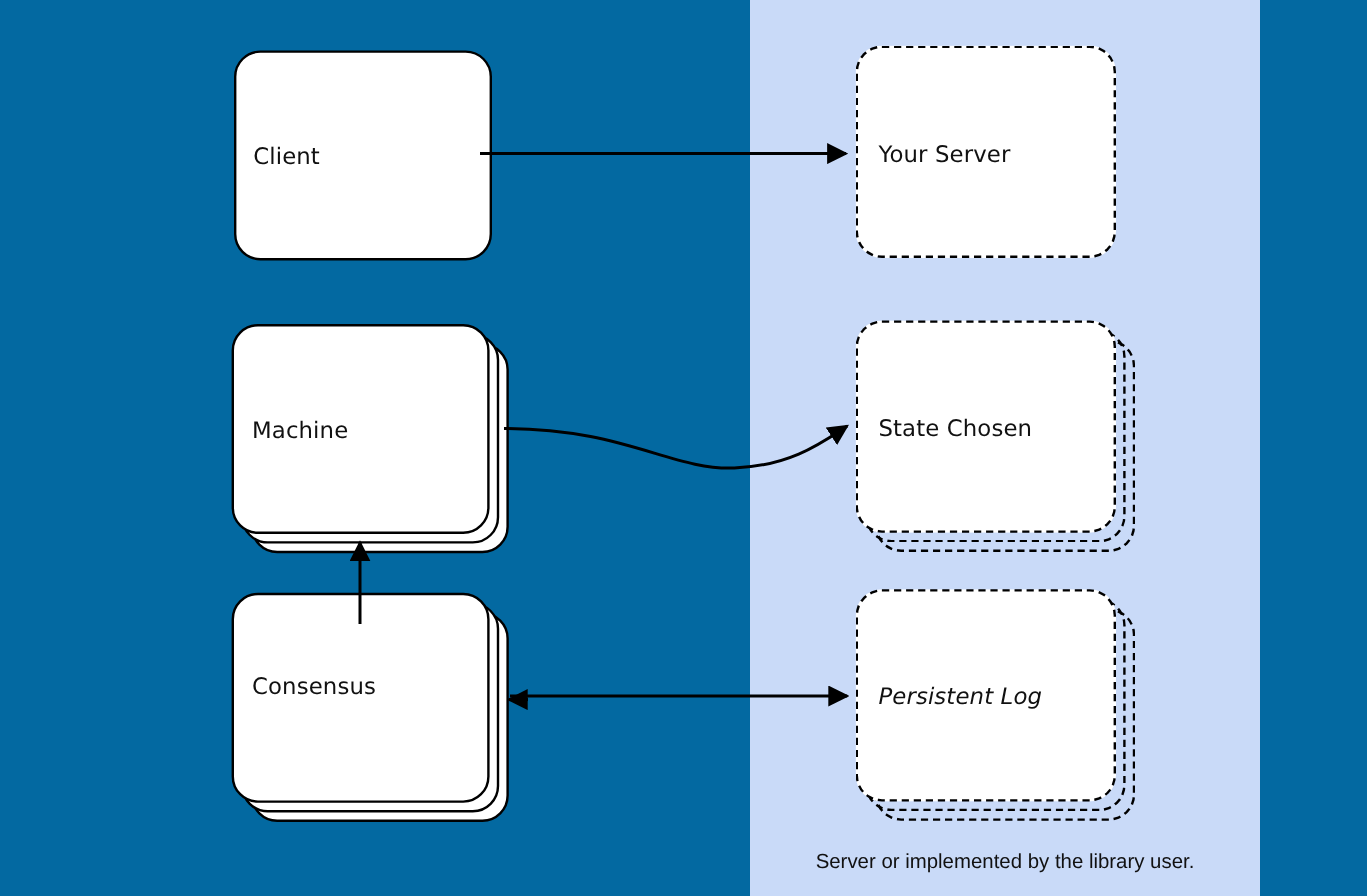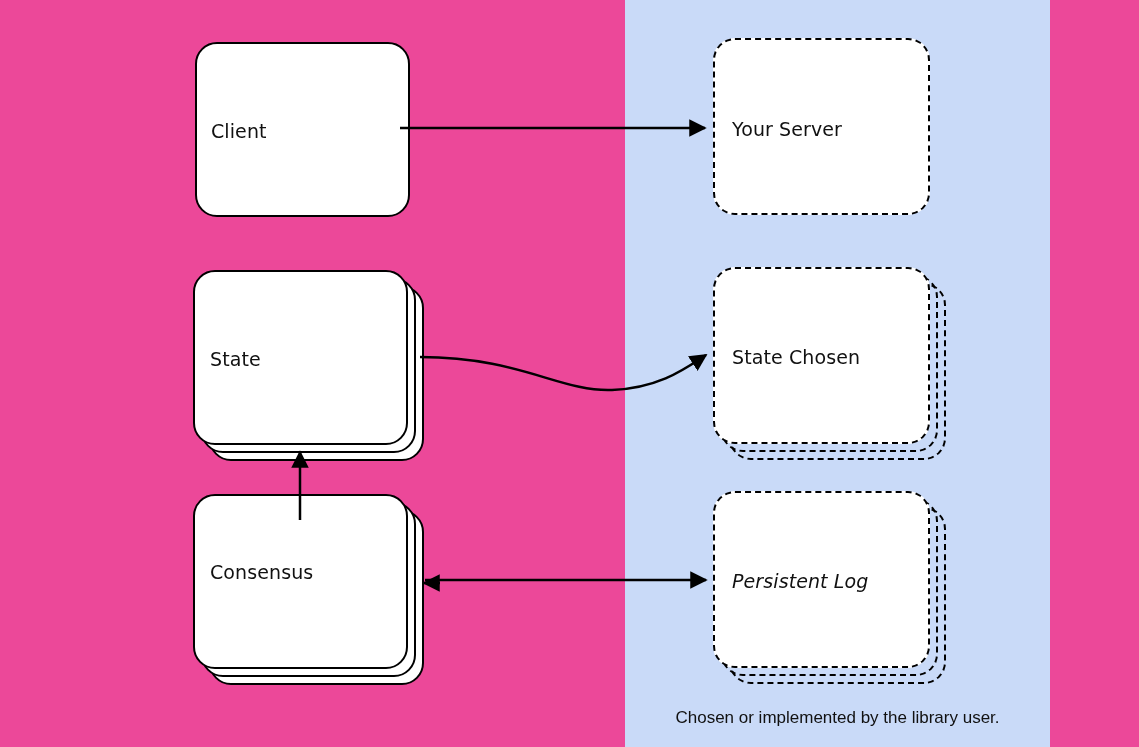--- a/index.html
+++ b/index.html
@@ -4,21 +4,21 @@
 <style>
   html, body {
     margin: 0;
     padding: 0;
     background: #000000;
   }
   #stage {
     position: relative;
     width: 1139px;
     height: 747px;
-    background: #ec4899;
+    background: #0369a1;
     overflow: hidden;
     font-family: "DejaVu Sans", sans-serif;
   }
 
   
   .panel {
     position: absolute;
     top: 0;
     height: 747px;
   }
@@ -91,21 +91,21 @@
   <div class="node" id="node-client" style="left: 195px; top: 42px; width: 215px; height: 175px;">
       <div class="layer front" style="left: 0px; top: 0px; width: 215px; height: 175px;"></div>
     </div>
   <div class="node-label" id="label-client" style="left: 211px; top: 120px;">Client</div>
 
   <div class="node" id="node-server" style="left: 193px; top: 270px; width: 231px; height: 191px;">
       <div class="layer back" style="left: 16px; top: 16px; width: 215px; height: 175px;"></div>
       <div class="layer mid" style="left: 8px; top: 8px; width: 215px; height: 175px;"></div>
       <div class="layer front" style="left: 0px; top: 0px; width: 215px; height: 175px;"></div>
     </div>
-  <div class="node-label" id="label-server" style="left: 210px; top: 348px;">State</div>
+  <div class="node-label" id="label-server" style="left: 210px; top: 348px;">Machine</div>
 
   <div class="node" id="node-consensus" style="left: 193px; top: 494px; width: 231px; height: 191px;">
       <div class="layer back" style="left: 16px; top: 16px; width: 215px; height: 175px;"></div>
       <div class="layer mid" style="left: 8px; top: 8px; width: 215px; height: 175px;"></div>
       <div class="layer front" style="left: 0px; top: 0px; width: 215px; height: 175px;"></div>
     </div>
   <div class="node-label" id="label-consensus" style="left: 210px; top: 561px;">Consensus</div>
 
   <div class="node" id="node-your-program" style="left: 713px; top: 38px; width: 217px; height: 177px;">
       <div class="layer dashed front" style="left: 0px; top: 0px; width: 217px; height: 177px;"></div>
@@ -134,15 +134,15 @@
     </defs>
     <g id="connector-paths">
         <path d="M 400 128 L 705 128" fill="none" stroke="#000000" stroke-width="2.5" marker-end="url(#arrow)"></path>
         <path d="M 300 520 L 300 452" fill="none" stroke="#000000" stroke-width="2.5" marker-end="url(#arrow)"></path>
         <path d="M 420 357 C 520 357 560 392 612 390 C 660 388 686 368 706 355" fill="none" stroke="#000000" stroke-width="2.5" marker-end="url(#arrow)"></path>
         <path d="M 425 580 L 706 580" fill="none" stroke="#000000" stroke-width="2.5" marker-end="url(#arrow)"></path>
         <path d="M 440 583 L 424 583" fill="none" stroke="#000000" stroke-width="2.5" marker-end="url(#arrow)"></path>
       </g>
   </svg>
 
-  <div class="caption" id="caption-el" style="left: 837.5px; top: 708px; transform: translateX(-50%);">Chosen or implemented by the library user.</div>
+  <div class="caption" id="caption-el" style="left: 837.5px; top: 708px; transform: translateX(-50%);">Server or implemented by the library user.</div>
 
 </div>
 
 </body></html>

